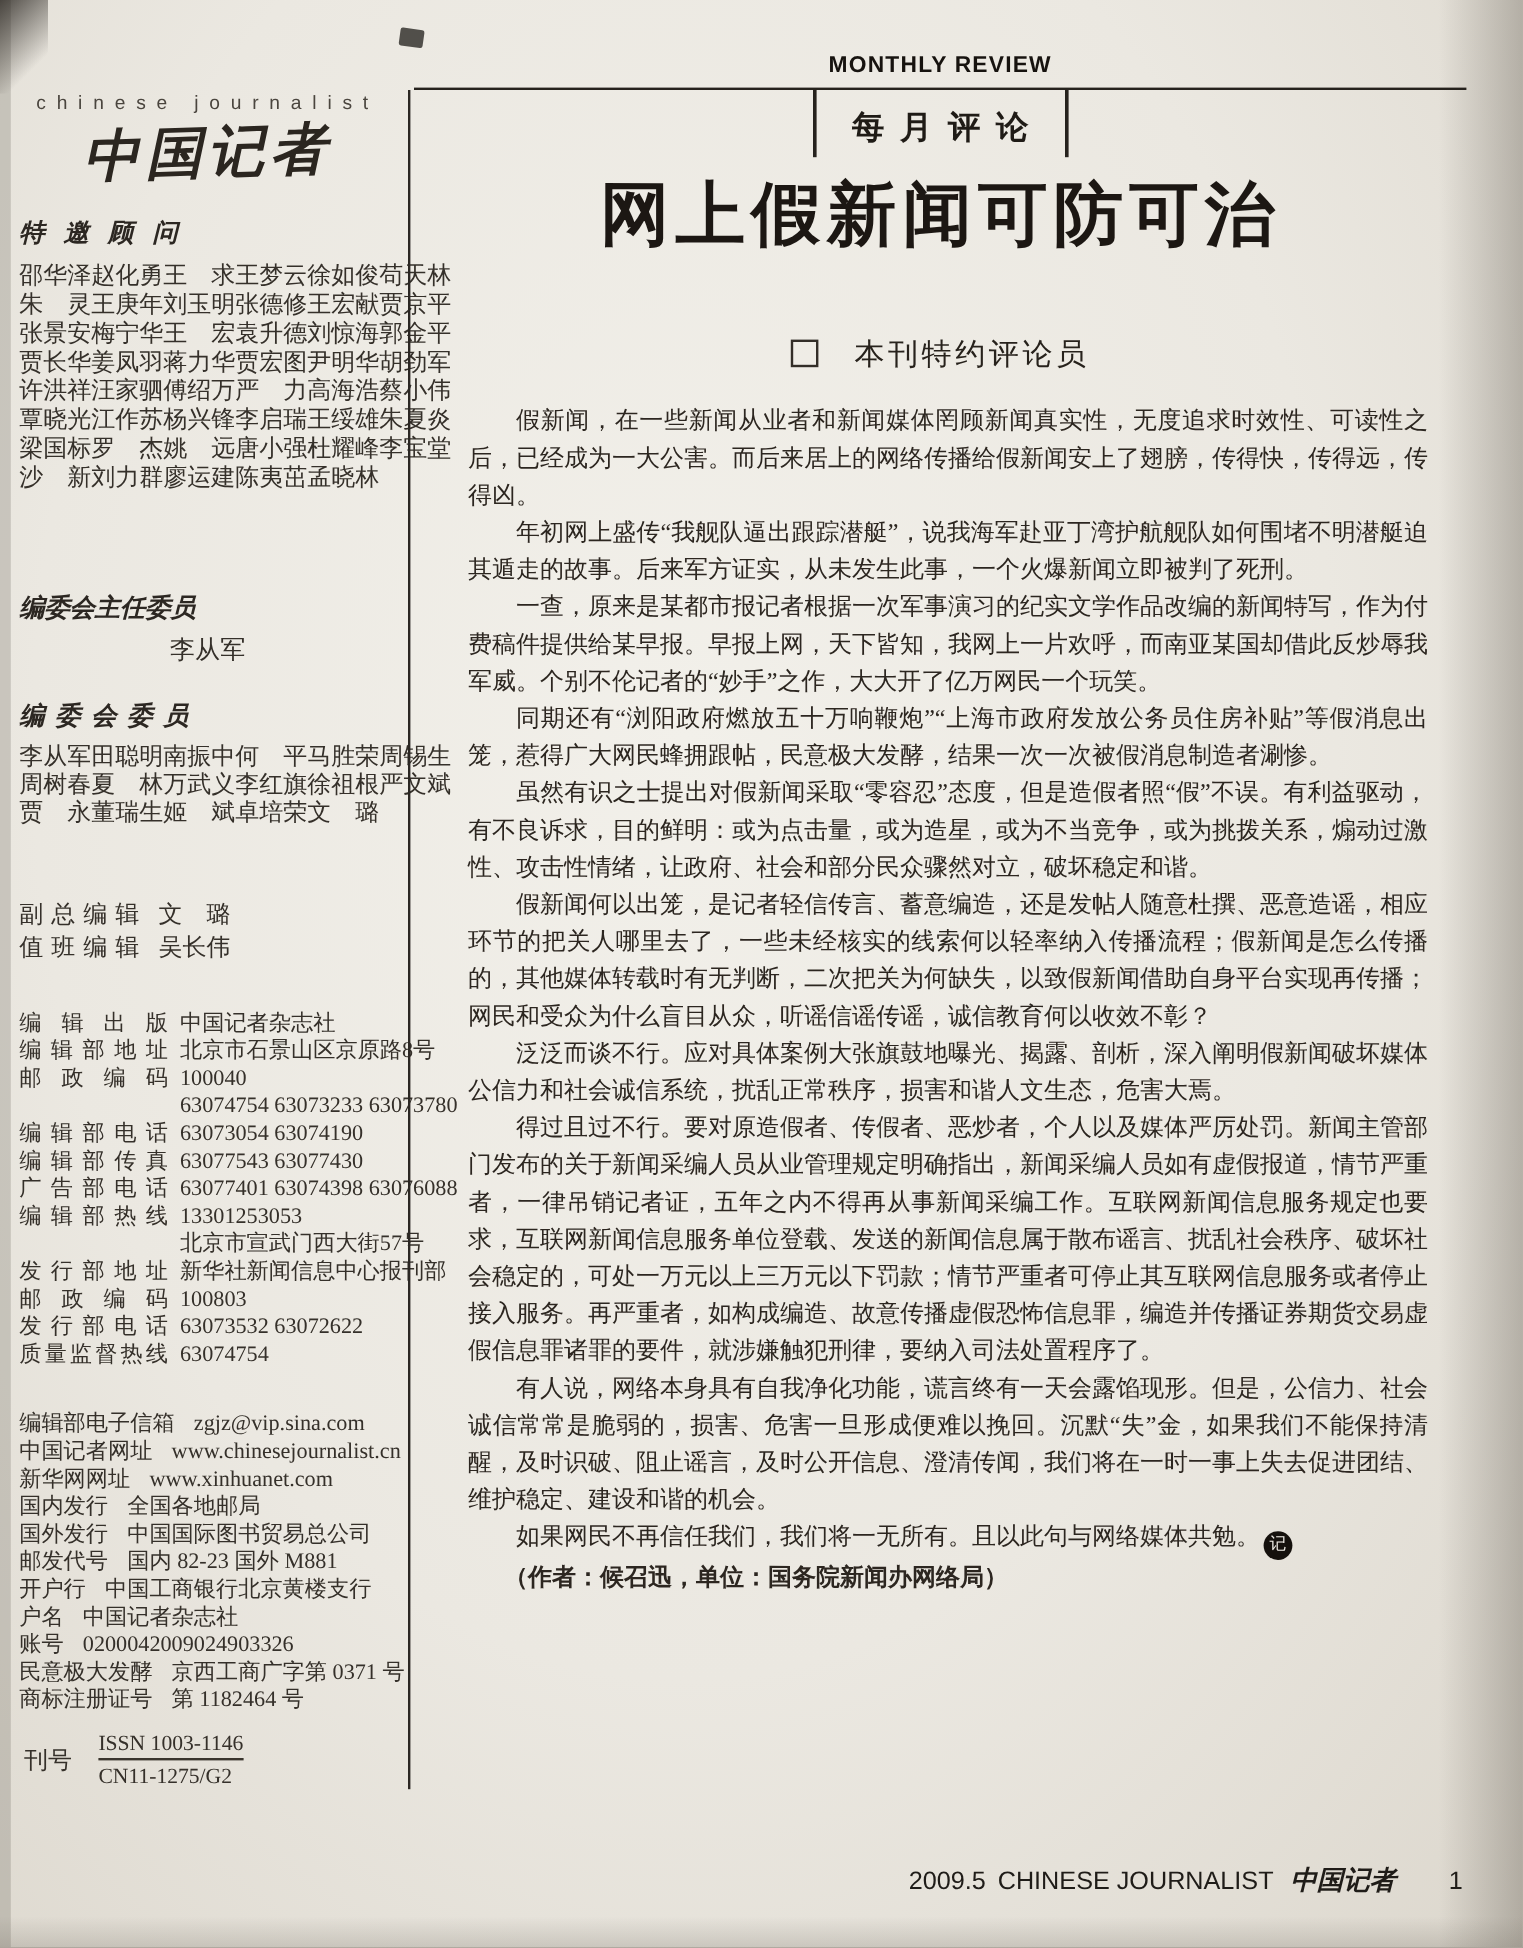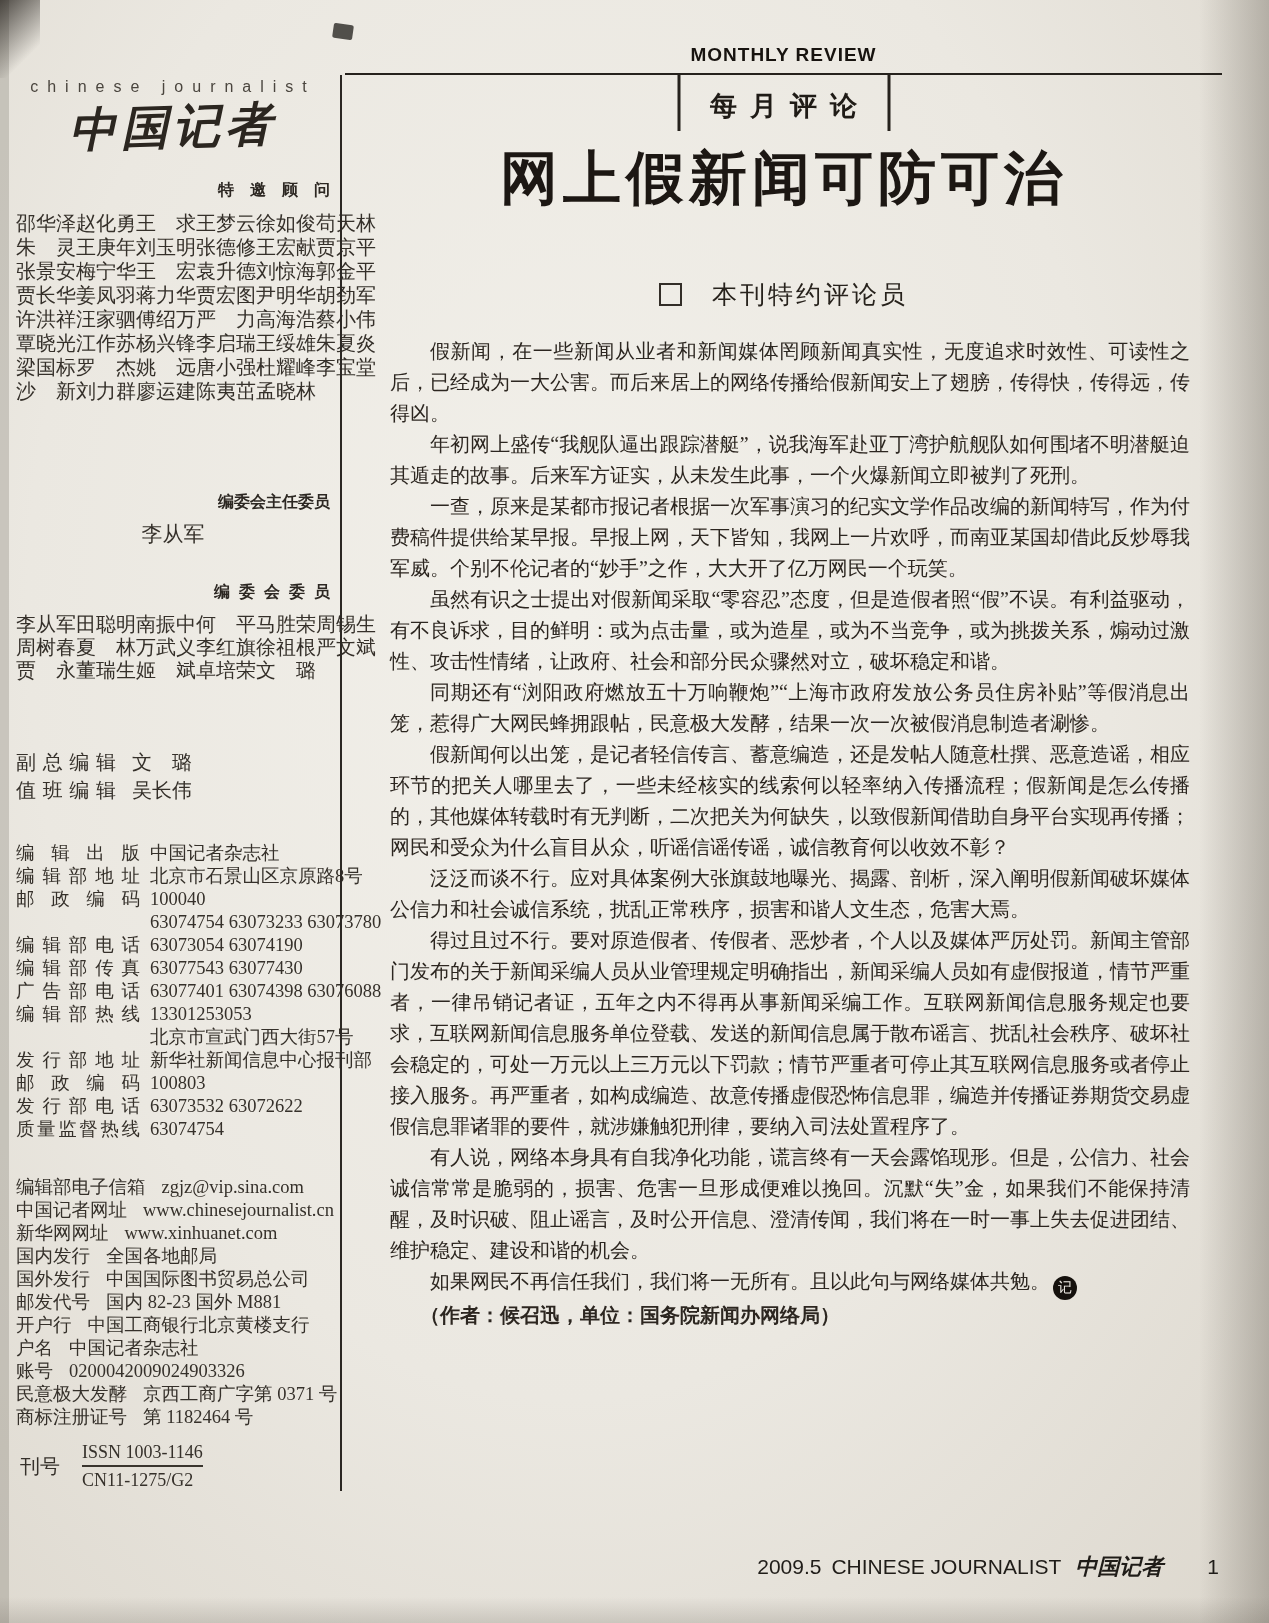--- a/index.html
+++ b/index.html
@@ -13,21 +13,21 @@
   .edge-left{position:absolute;left:0;top:0;width:9px;height:100%;background:rgba(116,110,100,0.28);}
   .edge-right{position:absolute;right:0;top:0;width:70px;height:100%;background:linear-gradient(to right, rgba(104,98,88,0), rgba(104,98,88,0.38));}
   .edge-bottom{position:absolute;left:0;bottom:0;width:100%;height:26px;background:linear-gradient(to bottom, rgba(104,98,88,0), rgba(104,98,88,0.22));}
   .corner-dark{position:absolute;left:0;top:0;width:40px;height:78px;background:linear-gradient(135deg, rgba(52,48,43,0.85), rgba(52,48,43,0) 72%);}
   .smudge{position:absolute;left:333px;top:24px;width:20px;height:15px;background:#2a2824;border-radius:2px;transform:rotate(8deg);opacity:.8;}
 
   
   .sidebar{position:absolute;left:16px;top:0;width:314px;height:1623px;color:#35302a;}
   .masthead-en{position:absolute;top:78px;width:100%;text-align:center;font-size:16px;letter-spacing:9px;color:#4a453e;font-family:"Liberation Sans",sans-serif;}
   .logo-cn{position:absolute;top:96px;width:100%;text-align:center;font-size:47px;font-weight:bold;font-style:italic;letter-spacing:5px;color:#2b2620;transform:rotate(-2deg);}
-  .side-heading{font-weight:bold;font-size:16px;text-align:right;color:#2c2722;margin:0;}
+  .side-heading{font-weight:bold;font-size:21px;text-align:left;color:#2c2722;margin:0;font-style:italic;}
   .ls16{letter-spacing:16px;margin-right:-16px;}
   .ls9{letter-spacing:9px;margin-right:-9px;}
   .sec-advisors{position:absolute;top:180px;left:0;width:100%;}
   .sec-advisors .name-grid{margin-top:10px;}
   .name-grid{display:grid;grid-template-columns:repeat(6,1fr);}
   .name-cell{font-size:20px;line-height:24px;white-space:nowrap;}
   .sec-director{position:absolute;top:492px;left:0;width:100%;text-align:center;}
   .center-name{font-size:21px;margin-top:7px;}
   .sec-committee{position:absolute;top:582px;left:0;width:100%;}
   .sec-committee .name-grid{margin-top:10px;}
@@ -350,22 +350,22 @@
         <span class="byline-square"></span>
         <span>本刊特约评论员</span>
       </div>
     </div>
 
     <div class="body">
       <div>
           <p class="body-para">假新闻，在一些新闻从业者和新闻媒体罔顾新闻真实性，无度追求时效性、可读性之后，已经成为一大公害。而后来居上的网络传播给假新闻安上了翅膀，传得快，传得远，传得凶。</p>
           <p class="body-para">年初网上盛传“我舰队逼出跟踪潜艇”，说我海军赴亚丁湾护航舰队如何围堵不明潜艇迫其遁走的故事。后来军方证实，从未发生此事，一个火爆新闻立即被判了死刑。</p>
           <p class="body-para">一查，原来是某都市报记者根据一次军事演习的纪实文学作品改编的新闻特写，作为付费稿件提供给某早报。早报上网，天下皆知，我网上一片欢呼，而南亚某国却借此反炒辱我军威。个别不伦记者的“妙手”之作，大大开了亿万网民一个玩笑。</p>
+          <p class="body-para">同期还有“浏阳政府燃放五十万响鞭炮”“上海市政府发放公务员住房补贴”等假消息出笼，惹得广大网民蜂拥跟帖，民意极大发酵，结果一次一次被假消息制造者涮惨。</p>
           <p class="body-para">虽然有识之士提出对假新闻采取“零容忍”态度，但是造假者照“假”不误。有利益驱动，有不良诉求，目的鲜明：或为点击量，或为造星，或为不当竞争，或为挑拨关系，煽动过激性、攻击性情绪，让政府、社会和部分民众骤然对立，破坏稳定和谐。</p>
-          <p class="body-para">同期还有“浏阳政府燃放五十万响鞭炮”“上海市政府发放公务员住房补贴”等假消息出笼，惹得广大网民蜂拥跟帖，民意极大发酵，结果一次一次被假消息制造者涮惨。</p>
           <p class="body-para">假新闻何以出笼，是记者轻信传言、蓄意编造，还是发帖人随意杜撰、恶意造谣，相应环节的把关人哪里去了，一些未经核实的线索何以轻率纳入传播流程；假新闻是怎么传播的，其他媒体转载时有无判断，二次把关为何缺失，以致假新闻借助自身平台实现再传播；网民和受众为什么盲目从众，听谣信谣传谣，诚信教育何以收效不彰？</p>
           <p class="body-para">泛泛而谈不行。应对具体案例大张旗鼓地曝光、揭露、剖析，深入阐明假新闻破坏媒体公信力和社会诚信系统，扰乱正常秩序，损害和谐人文生态，危害大焉。</p>
           <p class="body-para">得过且过不行。要对原造假者、传假者、恶炒者，个人以及媒体严厉处罚。新闻主管部门发布的关于新闻采编人员从业管理规定明确指出，新闻采编人员如有虚假报道，情节严重者，一律吊销记者证，五年之内不得再从事新闻采编工作。互联网新闻信息服务规定也要求，互联网新闻信息服务单位登载、发送的新闻信息属于散布谣言、扰乱社会秩序、破坏社会稳定的，可处一万元以上三万元以下罚款；情节严重者可停止其互联网信息服务或者停止接入服务。再严重者，如构成编造、故意传播虚假恐怖信息罪，编造并传播证券期货交易虚假信息罪诸罪的要件，就涉嫌触犯刑律，要纳入司法处置程序了。</p>
           <p class="body-para">有人说，网络本身具有自我净化功能，谎言终有一天会露馅现形。但是，公信力、社会诚信常常是脆弱的，损害、危害一旦形成便难以挽回。沉默“失”金，如果我们不能保持清醒，及时识破、阻止谣言，及时公开信息、澄清传闻，我们将在一时一事上失去促进团结、维护稳定、建设和谐的机会。</p>
         </div>
       <p class="body-para"><span>如果网民不再信任我们，我们将一无所有。且以此句与网络媒体共勉。</span><span class="end-mark">记</span></p>
       <p class="author-note">（作者：候召迅，单位：国务院新闻办网络局）</p>
     </div>
   </main>
 

